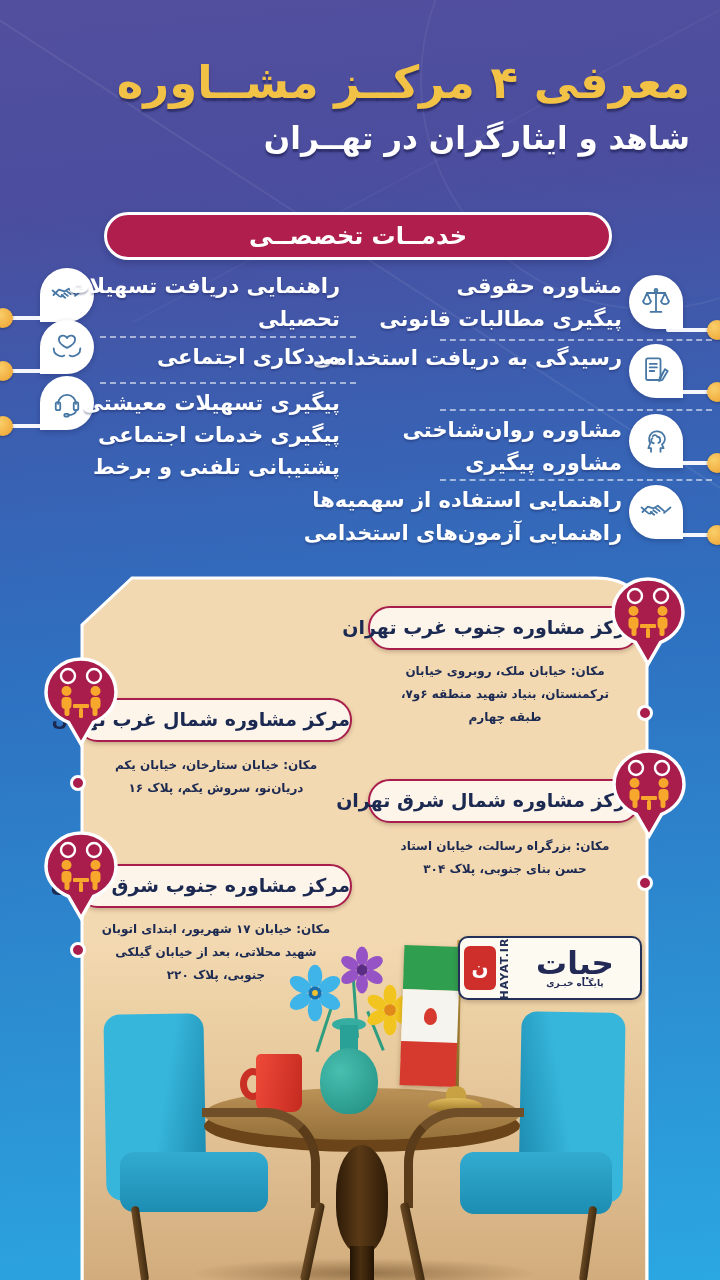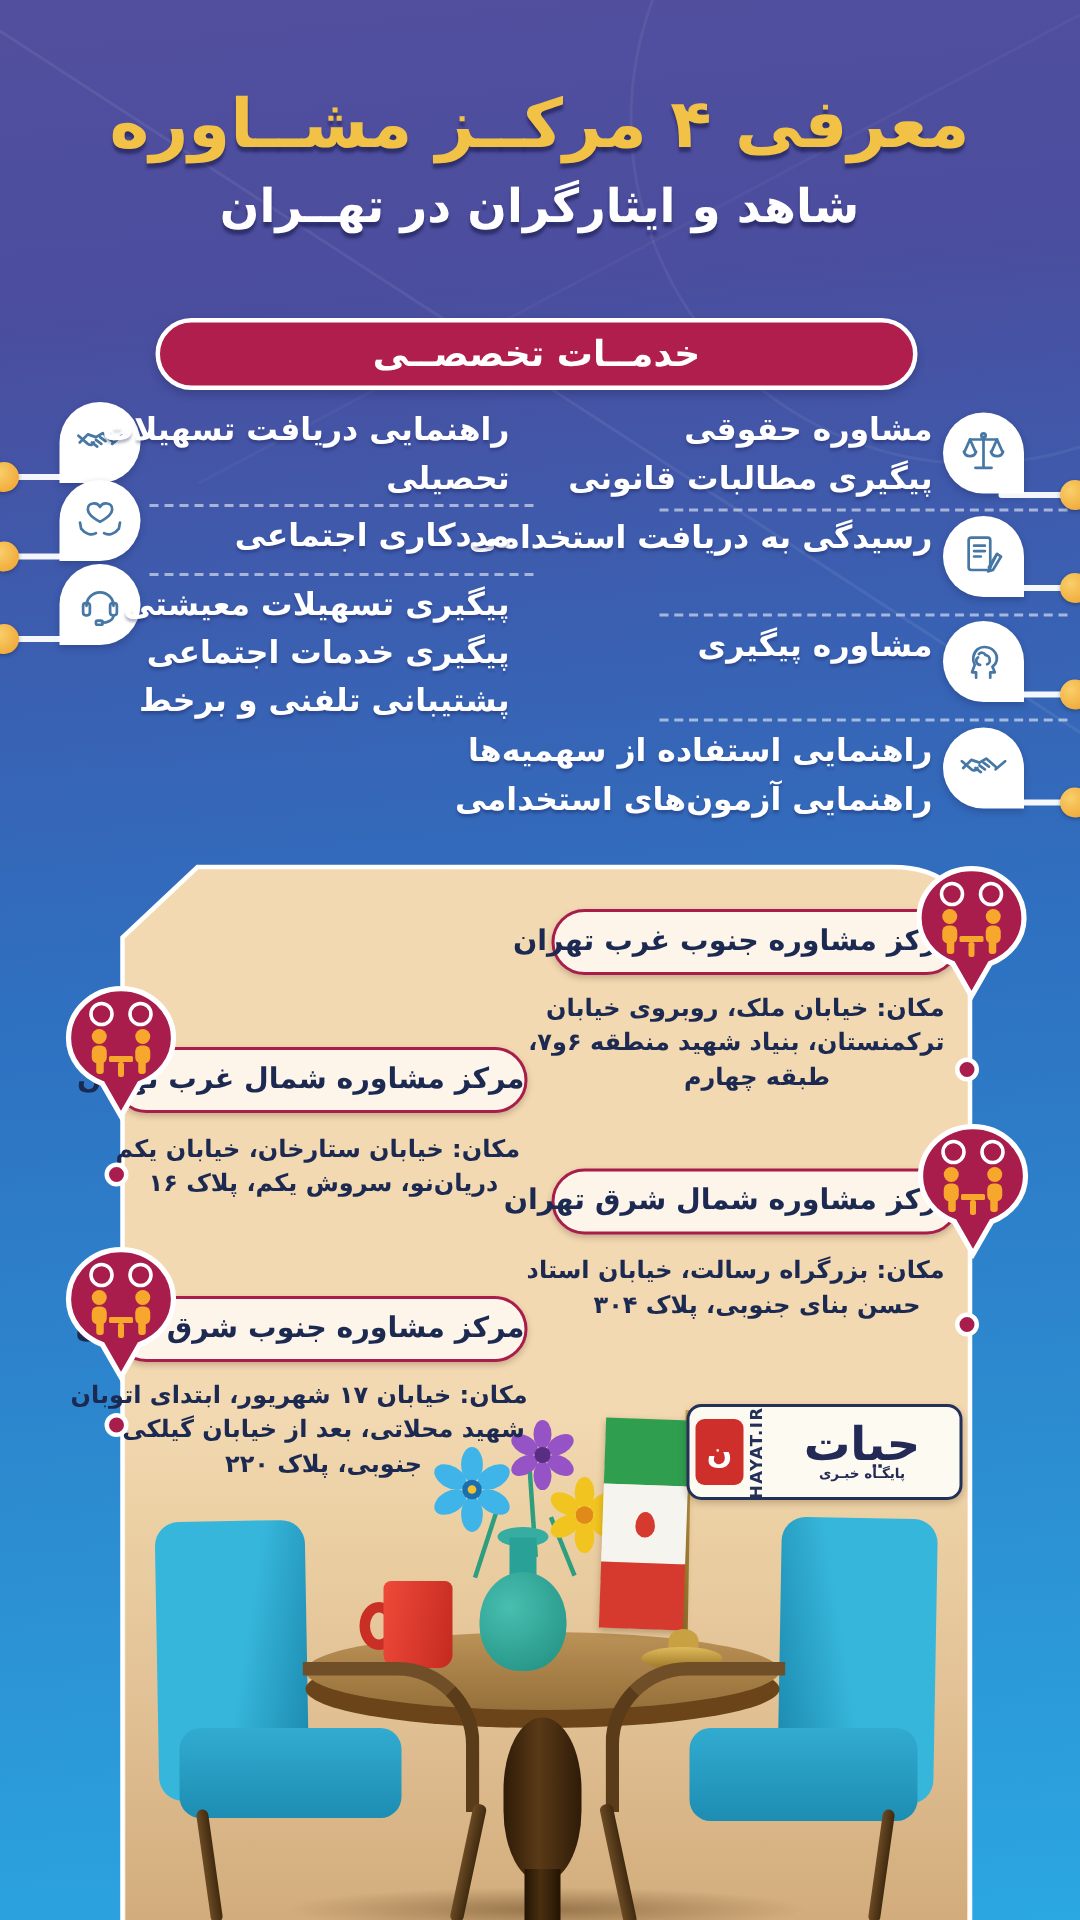--- a/index.html
+++ b/index.html
@@ -4,21 +4,21 @@
 <style>
   html,body{margin:0;padding:0;background:#222;}
   *{box-sizing:border-box;}
   #page{
     position:relative;width:720px;height:1280px;overflow:hidden;margin:0 auto;
     font-family:"DejaVu Sans","Liberation Sans",sans-serif;
     background:linear-gradient(175deg,#524f9e 0%,#4b4d9e 16%,#3a60b2 34%,#2e72c2 52%,#2c8fd2 78%,#2ba7e2 100%);
   }
   .abs{position:absolute;}
   .deco{position:absolute;background:rgba(255,255,255,.07);pointer-events:none;}
-  .title{width:660px;left:30px;text-align:center;font-weight:800;white-space:nowrap;
+  .title{width:660px;left:30px;text-align:right;font-weight:800;white-space:nowrap;
          text-shadow:0 3px 2px rgba(22,24,70,.55);letter-spacing:-1px;}
   .title1{top:56px;font-size:45px;color:#f2c247;}
   .title2{top:120px;font-size:31px;color:#ffffff;}
   .badge{left:104px;top:212px;width:508px;height:48px;background:#b01e4e;border:3px solid #fff;
          border-radius:26px;color:#fff;font-weight:800;font-size:24px;text-align:center;
          line-height:42px;box-shadow:0 3px 6px rgba(20,20,60,.25);}
   .svc-text{font-weight:800;color:#ffffff;text-align:right;white-space:nowrap;
             text-shadow:0 2px 2px rgba(20,30,80,.35);}
   .svc-line{font-size:21px;line-height:33px;}
   .svc-line-s{font-size:21px;line-height:32px;}
@@ -27,21 +27,21 @@
               box-shadow:0 2px 5px rgba(20,30,80,.3);}
   .svc-circle.l{border-radius:50% 50% 50% 0;}
   .svc-circle.r{border-radius:50% 50% 0 50%;}
   .edge-line{height:4px;background:#ffffff;border-radius:2px;opacity:.95;}
   .edge-dot{width:20px;height:20px;border-radius:50%;
             background:radial-gradient(circle at 35% 35%,#f9cf6b,#ee9f2b);box-shadow:0 1px 3px rgba(0,0,0,.3);}
   .pin-dot{width:16px;height:16px;border-radius:50%;background:#a81d4b;border:3px solid #fff;}
   .pill{height:44px;background:#fdf5ea;border:2.5px solid #a81d4b;border-radius:24px;
         color:#1c2a52;font-weight:800;font-size:19px;text-align:center;line-height:39px;
         white-space:nowrap;box-shadow:0 2px 4px rgba(60,30,10,.25);}
-  .addr{color:#1c2a52;font-weight:800;font-size:16px;line-height:23px;text-align:center;white-space:nowrap;}
+  .addr{color:#1c2a52;font-weight:800;font-size:12px;line-height:23px;text-align:center;white-space:nowrap;}
   .photo{left:84px;top:940px;width:561px;height:340px;overflow:hidden;
          background:linear-gradient(180deg,#f3d9b2 0%,#ecd1a5 20%,#e2c296 55%,#d2ac7c 100%);}
   .chair-back{border-radius:16px;}
   .chair-seat{border-radius:14px;}
   .leg{background:linear-gradient(90deg,#6b4a24,#3f2a10);border-radius:4px;}
   .logo-box{left:458px;top:936px;width:184px;height:64px;background:#fdfaf2;border:2px solid #233058;
             border-radius:10px;display:flex;flex-direction:row;align-items:center;direction:ltr;
             padding:4px;box-shadow:0 2px 5px rgba(60,30,10,.25);}
   .logo-emblem{width:32px;height:44px;background:#cf2f2b;border-radius:6px;color:#fff;font-weight:800;
                font-size:20px;display:flex;align-items:center;justify-content:center;}
@@ -91,20 +91,21 @@
   </div>
   <div class="abs svc-sep" style="left:440px;top:409px;width:272px;"></div>
 
   <div class="abs svc-circle r" style="left:629px;top:414px;">
     <svg width="36" height="36" viewBox="0 0 40 40" fill="none" stroke="#4677a5" stroke-width="2" stroke-linecap="round" stroke-linejoin="round">
       <path d="M25 32 v-4 h3.4 l-1.8-4.2 c3.4-2.2 4.4-7 2-10.4 C26 9 19 8 15.5 11 c-3.4 3-4 8-2 11.5 L11.5 28 h3 v4"></path>
       <path d="M16.5 14.5 a3 3 0 0 1 5 .8 a3 3 0 0 1 3 3 a3 3 0 0 1-1.8 3.8 M16 17 a3 3 0 0 0 1.5 5.5"></path>
     </svg>
   </div>
   <div class="abs svc-text" style="left:248px;top:414px;width:374px;">
+    <div class="svc-line">مشاوره روان‌شناختی</div>
     <div class="svc-line">مشاوره پیگیری</div>
   </div>
   <div class="abs svc-sep" style="left:440px;top:479px;width:272px;"></div>
 
   <div class="abs svc-circle r" style="left:629px;top:485px;">
     <svg width="36" height="36" viewBox="0 0 40 40" fill="none" stroke="#4677a5" stroke-width="2" stroke-linecap="round" stroke-linejoin="round">
       <path d="M4 15 l7 6 c2 1.6 4 .6 4.5-1 M36 15 l-7 6"></path>
       <path d="M5 20 l6-6 6 2 5-3 7 6"></path>
       <path d="M14 20 l4 3 M17 18 l4 3 M20 16 l4 3"></path>
     </svg>

